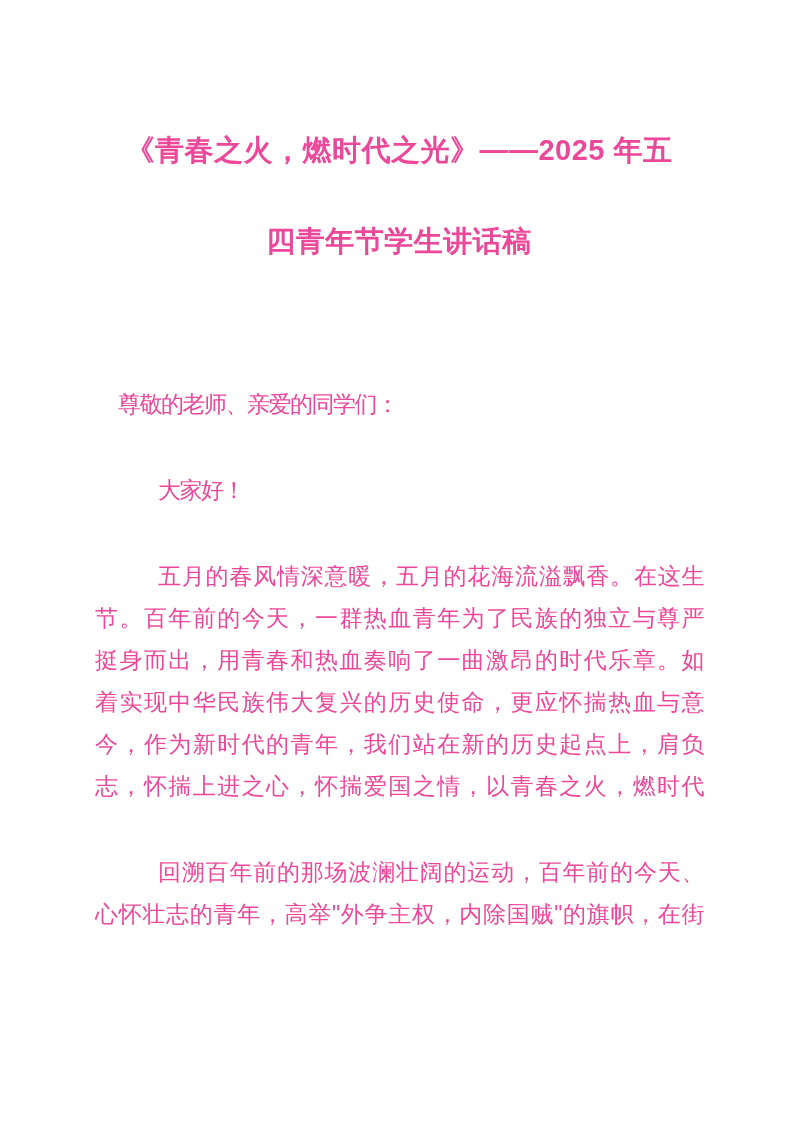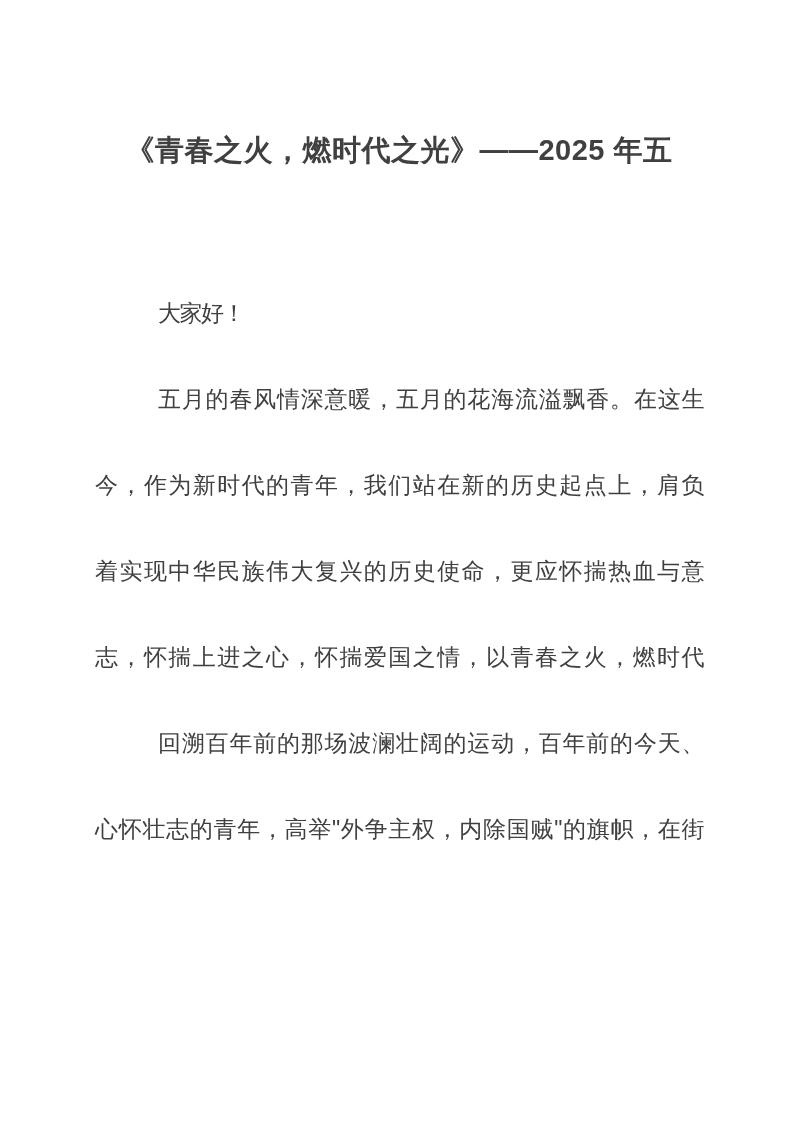--- a/index.html
+++ b/index.html
@@ -6,21 +6,21 @@
     margin: 0;
     padding: 0;
     background: #ffffff;
   }
   .page {
     position: relative;
     width: 793px;
     height: 1122px;
     background: #ffffff;
     overflow: hidden;
-    color: #404040;
+    color: #ec4899;
     font-family: "Liberation Sans", sans-serif;
   }
   .doc-title {
     margin: 105px 90px 0 95px;
     text-align: center;
     font-size: 29px;
     font-weight: bold;
     line-height: 91px;
     letter-spacing: 0.5px;
     white-space: nowrap;
@@ -44,41 +44,46 @@
   .line {
     height: 42px;
     white-space: nowrap;
     overflow: visible;
   }
   
   .line.jl {
     white-space: normal;
     text-align: justify;
     text-align-last: justify;
-    margin-top: 44px;
   }
   .para-salutation .line.first { padding-left: 23px; }
   .para-greeting  .line.first { padding-left: 63px; margin-top: 44px; }
   .para-body      .line.first { padding-left: 63px; }
 </style>
 </head>
 <body>
 
 <div class="page">
   <div class="doc-title">
     <div class="title-line">《青春之火，燃时代之光》——2025 年五</div>
+    <div class="title-line">四青年节学生讲话稿</div>
   </div>
   <div class="doc-body" id="doc-body">
+      <div class="para para-salutation">
+        <div class="line first">尊敬的老师、亲爱的同学们：</div>
+      </div>
       <div class="para para-greeting">
         <div class="line first">大家好！</div>
       </div>
       <div class="para para-body">
         <div class="line first jl">五月的春风情深意暖，五月的花海流溢飘香。在这生</div>
+        <div class="line jl">节。百年前的今天，一群热血青年为了民族的独立与尊严</div>
+        <div class="line jl">挺身而出，用青春和热血奏响了一曲激昂的时代乐章。如</div>
+        <div class="line jl">着实现中华民族伟大复兴的历史使命，更应怀揣热血与意</div>
         <div class="line jl">今，作为新时代的青年，我们站在新的历史起点上，肩负</div>
-        <div class="line jl">着实现中华民族伟大复兴的历史使命，更应怀揣热血与意</div>
         <div class="line jl">志，怀揣上进之心，怀揣爱国之情，以青春之火，燃时代</div>
       </div>
       <div class="para para-body">
         <div class="line first jl">回溯百年前的那场波澜壮阔的运动，百年前的今天、</div>
         <div class="line jl">心怀壮志的青年，高举"外争主权，内除国贼"的旗帜，在街</div>
       </div>
     </div>
 </div>
 
 </body></html>

